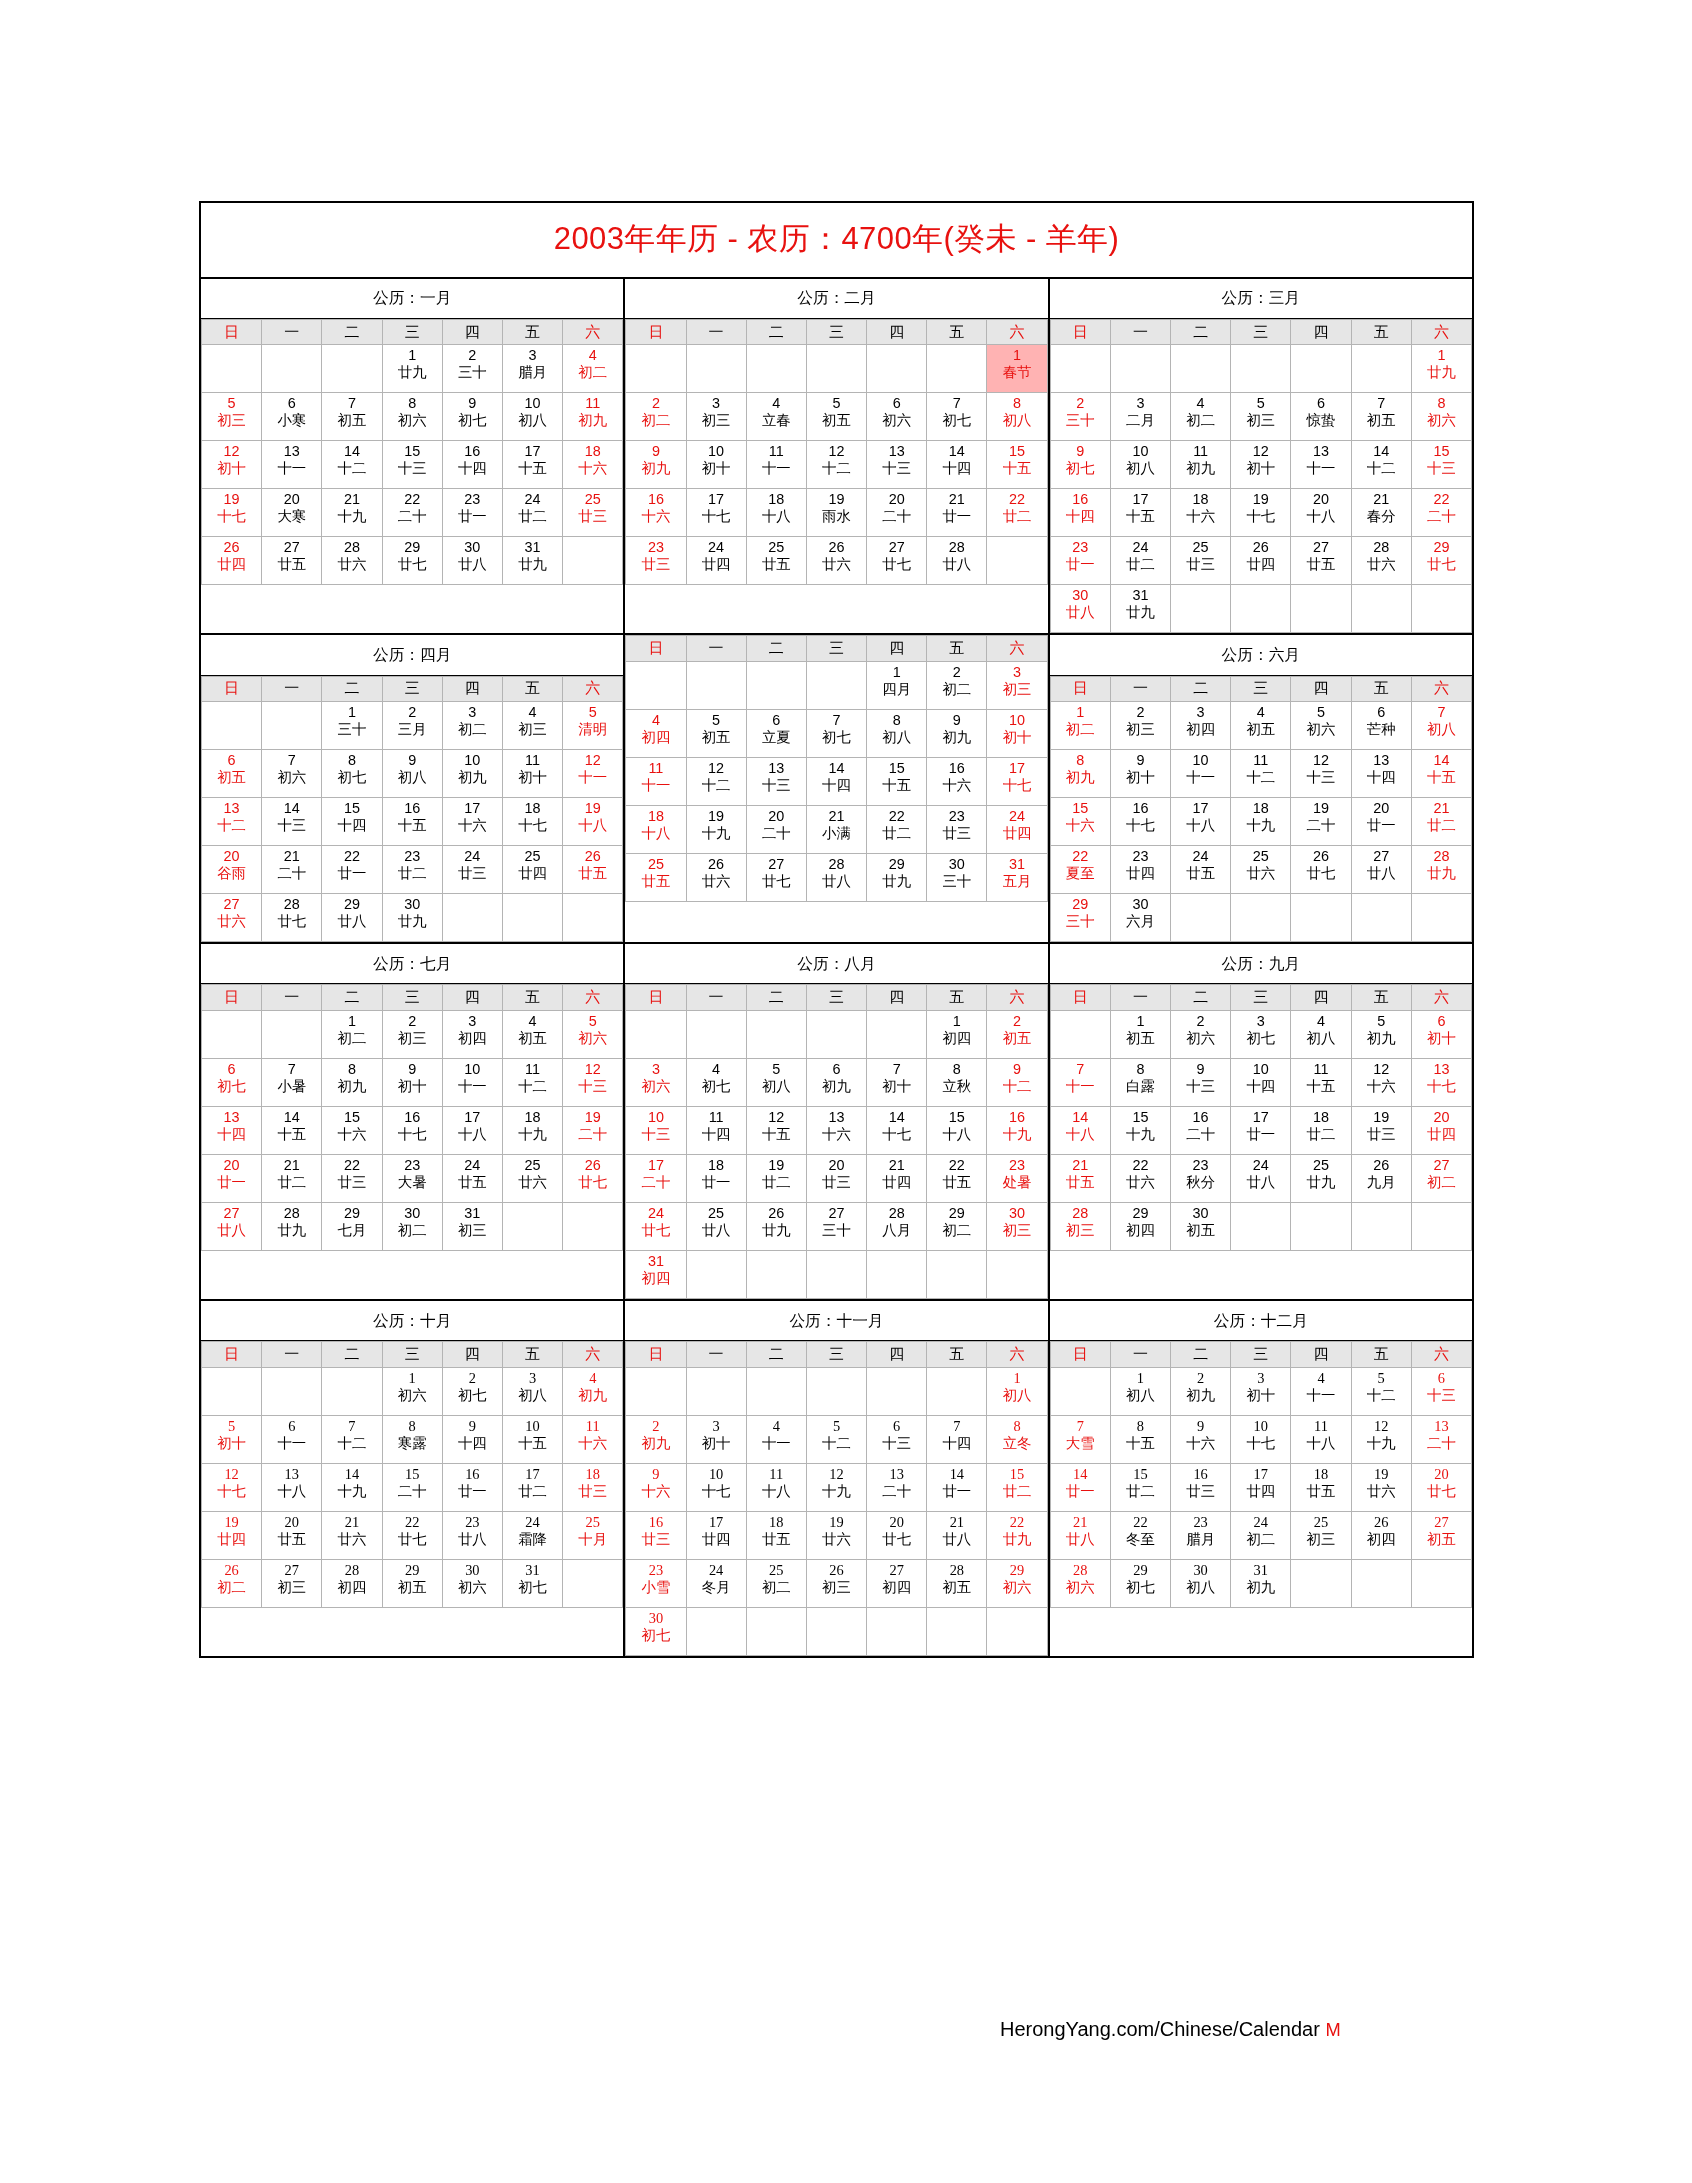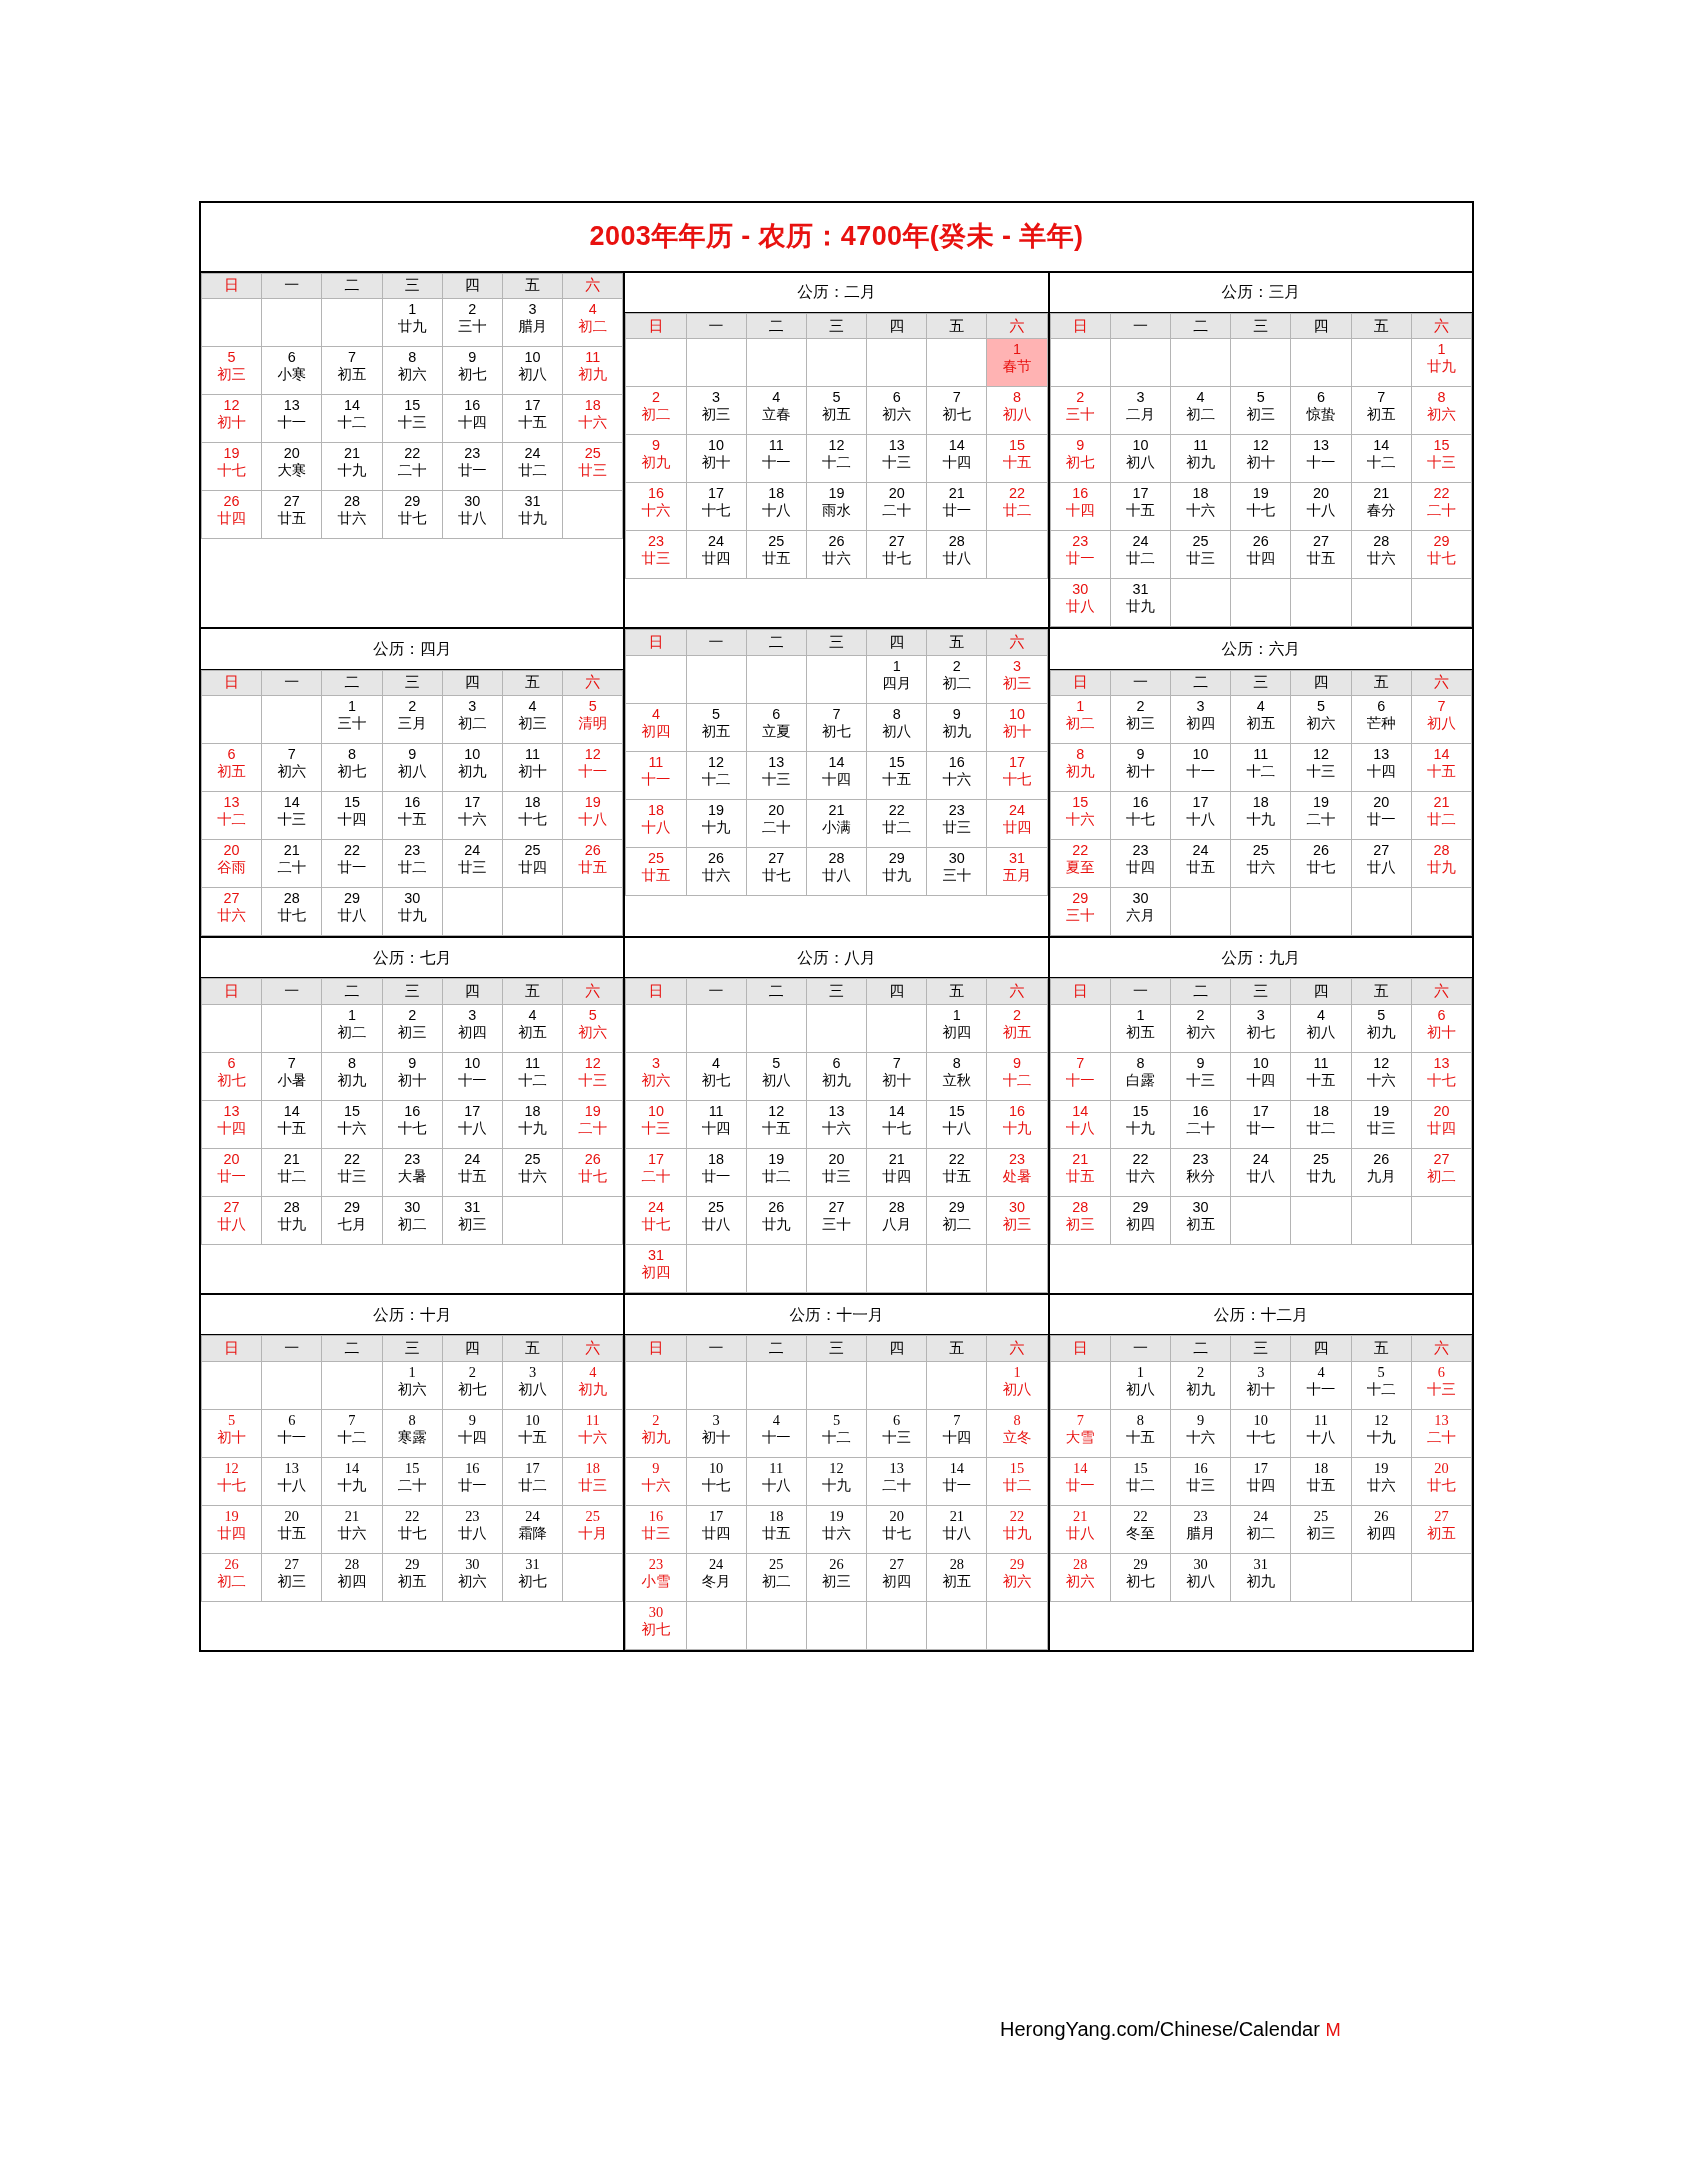--- a/index.html
+++ b/index.html
@@ -23,22 +23,22 @@
     box-sizing: border-box;
     background: #ffffff;
   }
   .title-bar {
     border-bottom: 2.2px solid #000000;
     text-align: center;
     padding: 15px 0 16.6px 0;
   }
   .title-bar .title {
     color: #e8110f;
-    font-size: 27px;
-    font-weight: bold;
+    font-size: 31px;
+    font-weight: normal;
     letter-spacing: 0.4px;
   }
   .quarter-row {
     display: flex;
     border-bottom: 2.2px solid #000000;
   }
   .quarter-row:last-child {
     border-bottom: none;
     font-family: Liberation Serif, serif;
   }
@@ -126,20 +126,21 @@
 </head>
 <body>
 
 <div class="page">
   <div class="title-bar">
     <span class="title">2003年年历 - 农历：4700年(癸未 - 羊年)</span>
   </div>
   <div id="quarters">
       <div class="quarter-row">
         <div class="month">
+          <div class="month-head">公历：一月</div>
           <table class="cal">
             <thead>
               <tr>
                 <th class="we">日</th>
                 <th>一</th>
                 <th>二</th>
                 <th>三</th>
                 <th>四</th>
                 <th>五</th>
                 <th class="we">六</th>

